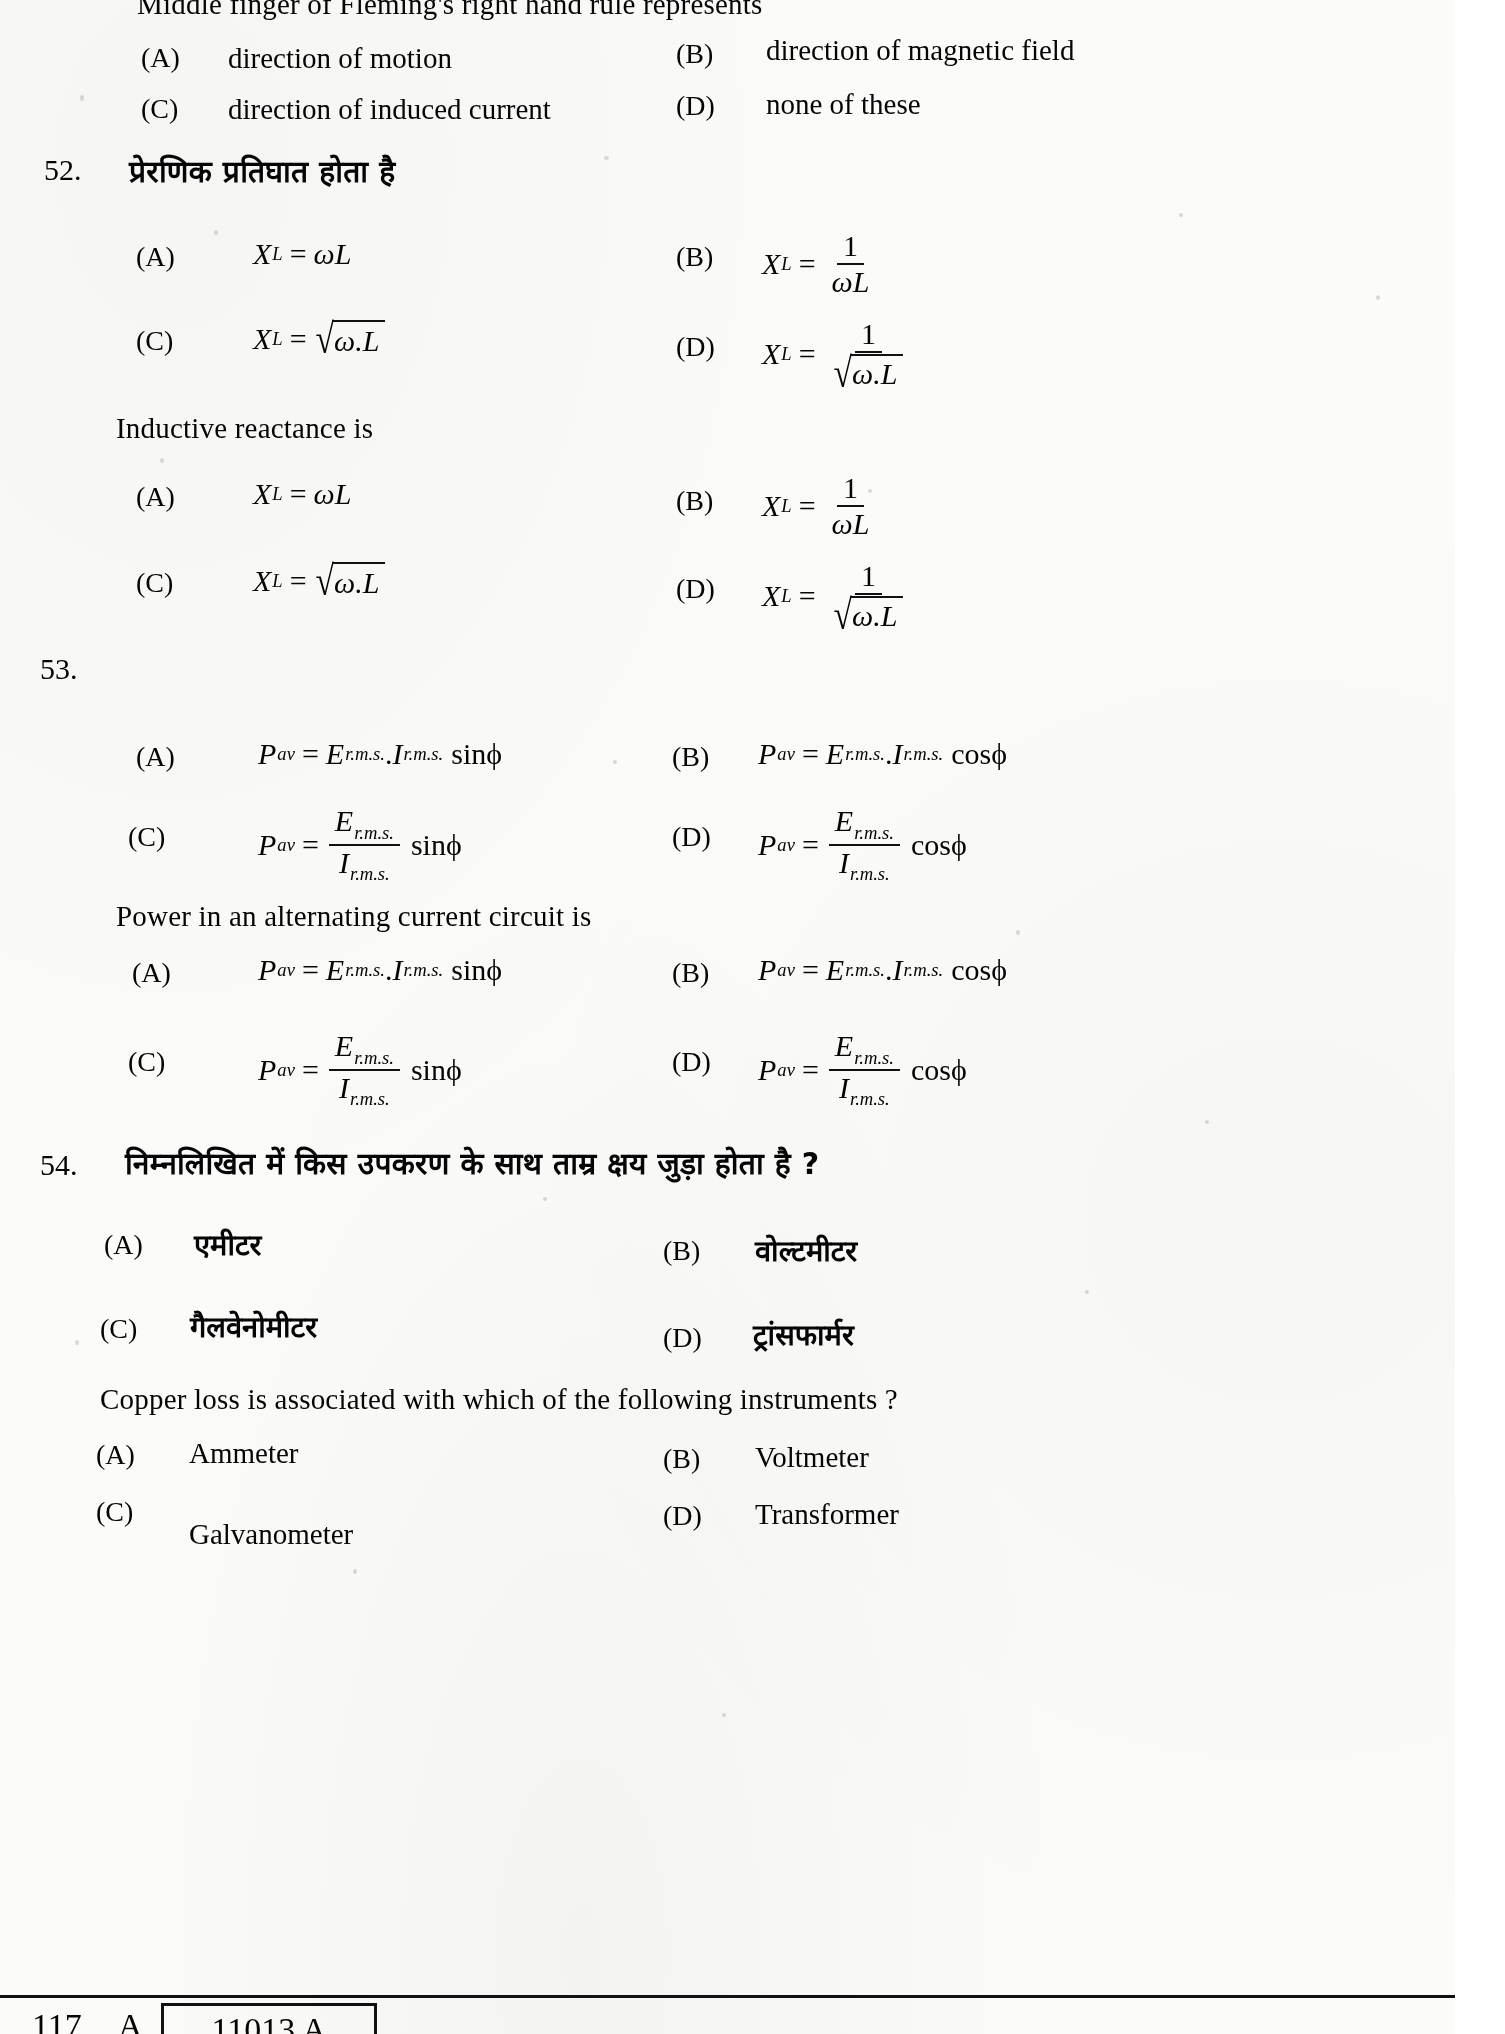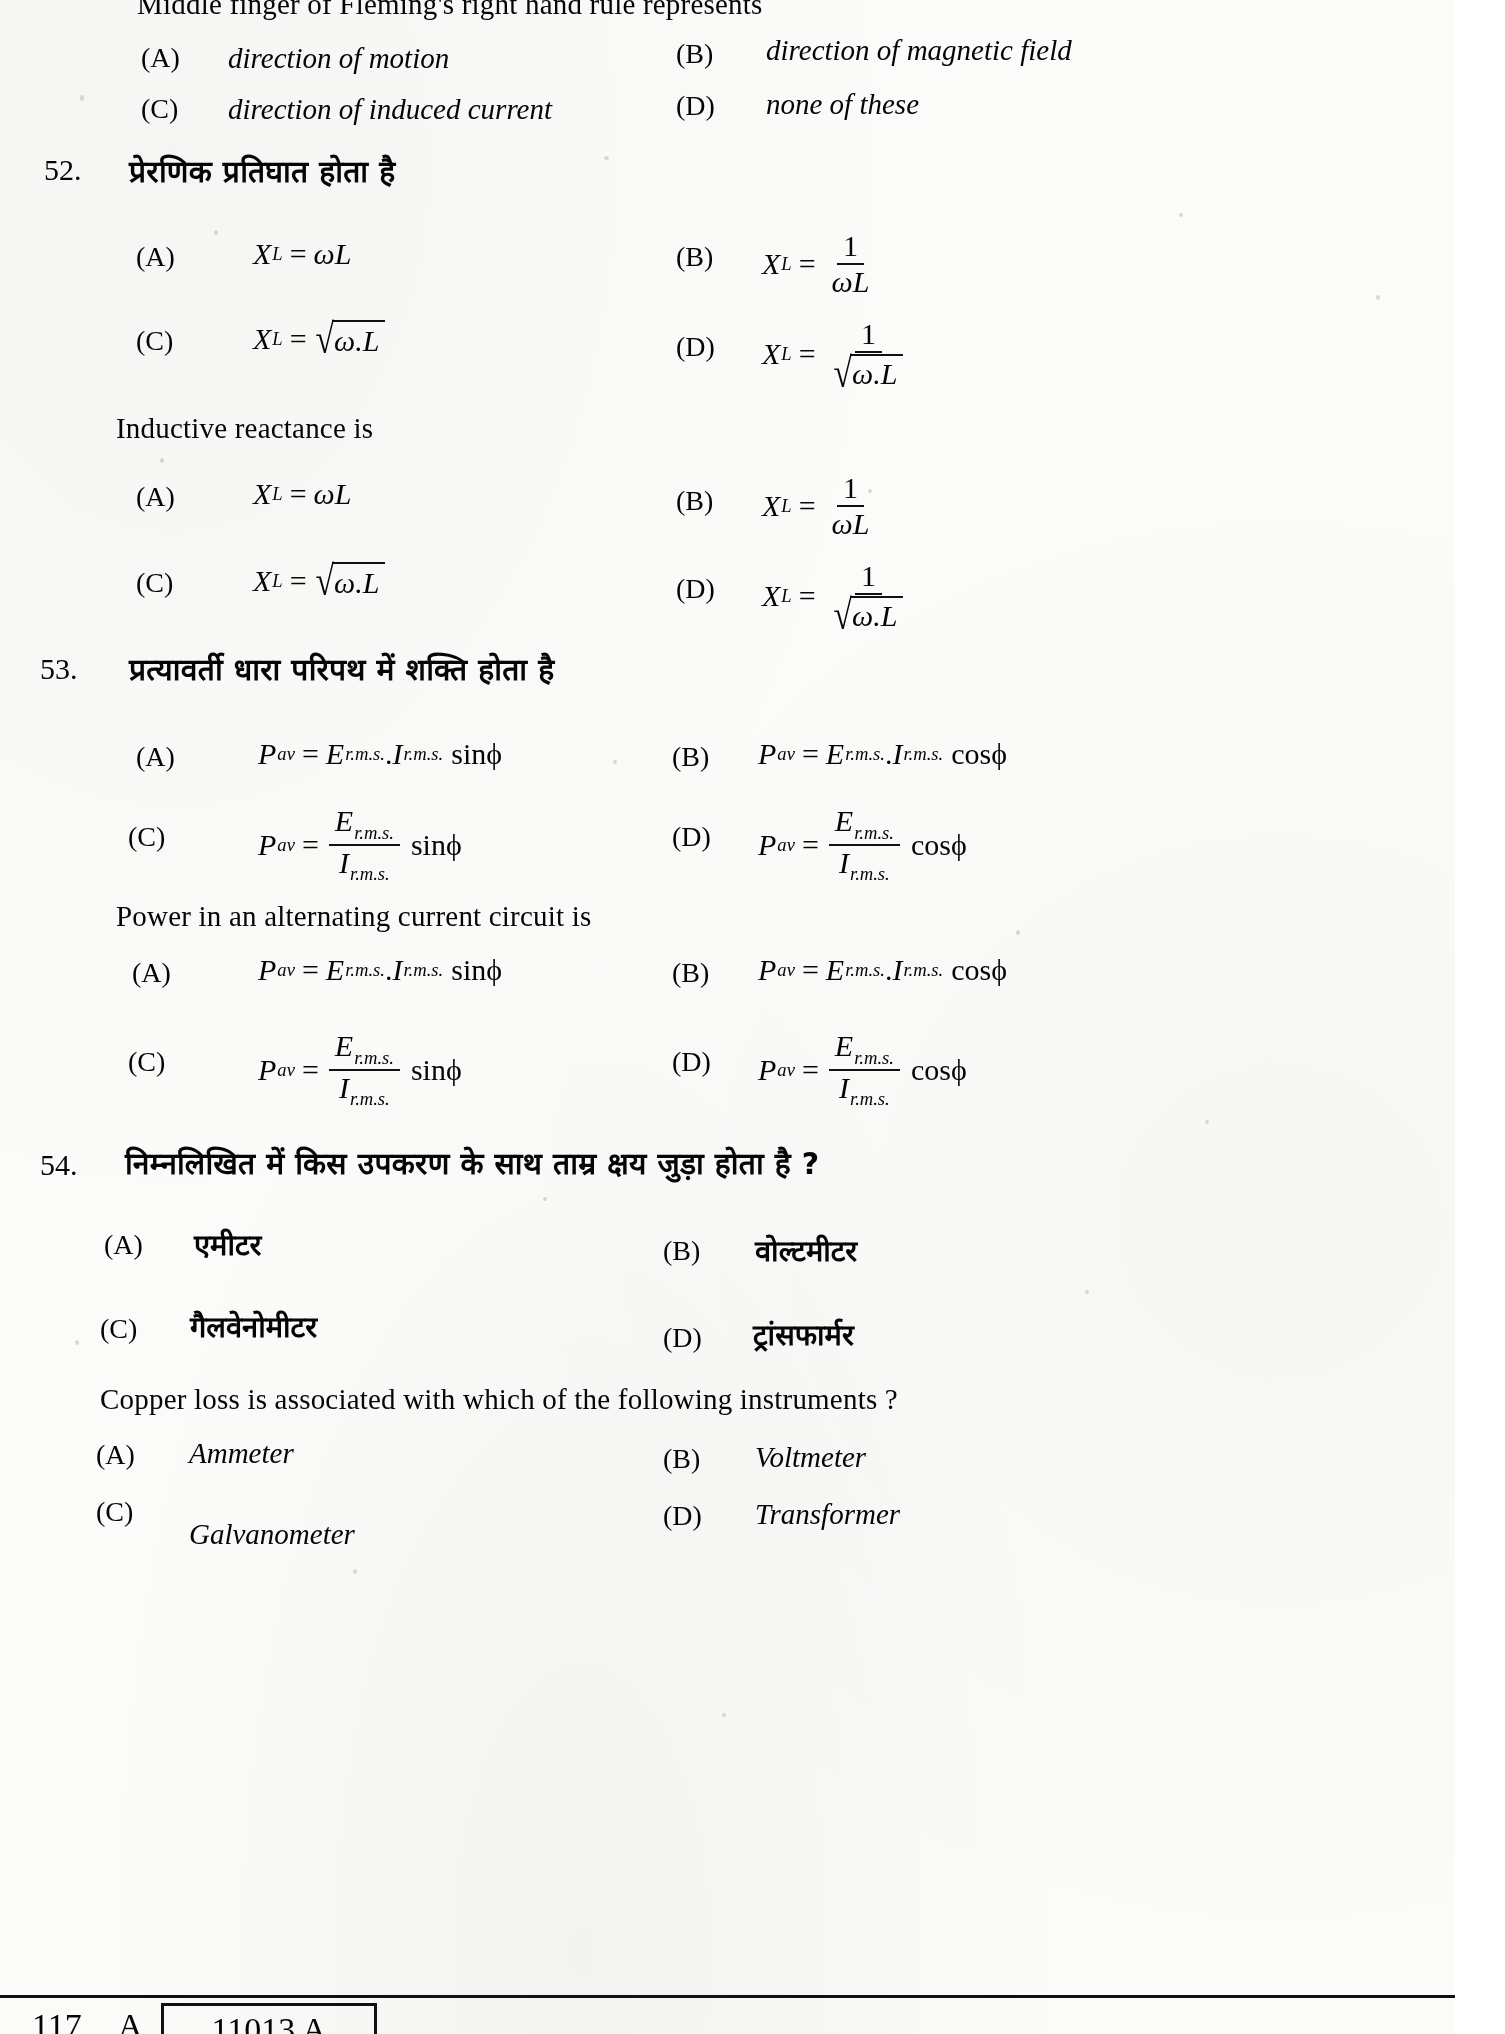--- a/index.html
+++ b/index.html
@@ -43,21 +43,20 @@
     font-weight: 400;
     letter-spacing: 0.2px;
   }
   .opt-lab {
     font-family: "Liberation Serif", serif;
     font-size: 28px;
   }
   .opt-txt-eng {
     font-family: "Liberation Serif", serif;
     font-size: 29px;
-    font-style: italic;
   }
   .opt-txt-hi {
     font-family: "DejaVu Sans", sans-serif;
     font-size: 29px;
     font-weight: 700;
   }
 
   
   .math {
     font-family: "Liberation Serif", "DejaVu Serif", serif;
@@ -275,21 +274,20 @@
           <span class="sqrt">
             <span class="radsym">√</span>
             <span class="radicand">ω.L</span>
           </span>
         </span>
       </span>
     </span>
   </div>
 
   <div class="blk qnum" style="left:40px; top:652px;">53.</div>
-  <div class="blk hindi" style="left:129px; top:648px;">प्रत्यावर्ती धारा परिपथ में शक्ति होता है</div>
 
   <div class="blk opt-lab" style="left:136px; top:741px;">(A)</div>
   <div class="blk" style="left:258px; top:737px;">
     <span class="math">
       <span>P</span>
         <span class="sub">av</span>
       <span class="eq">=</span>
       <span>E</span>
         <span class="sub">r.m.s.</span>
         <span class="up">.</span>

